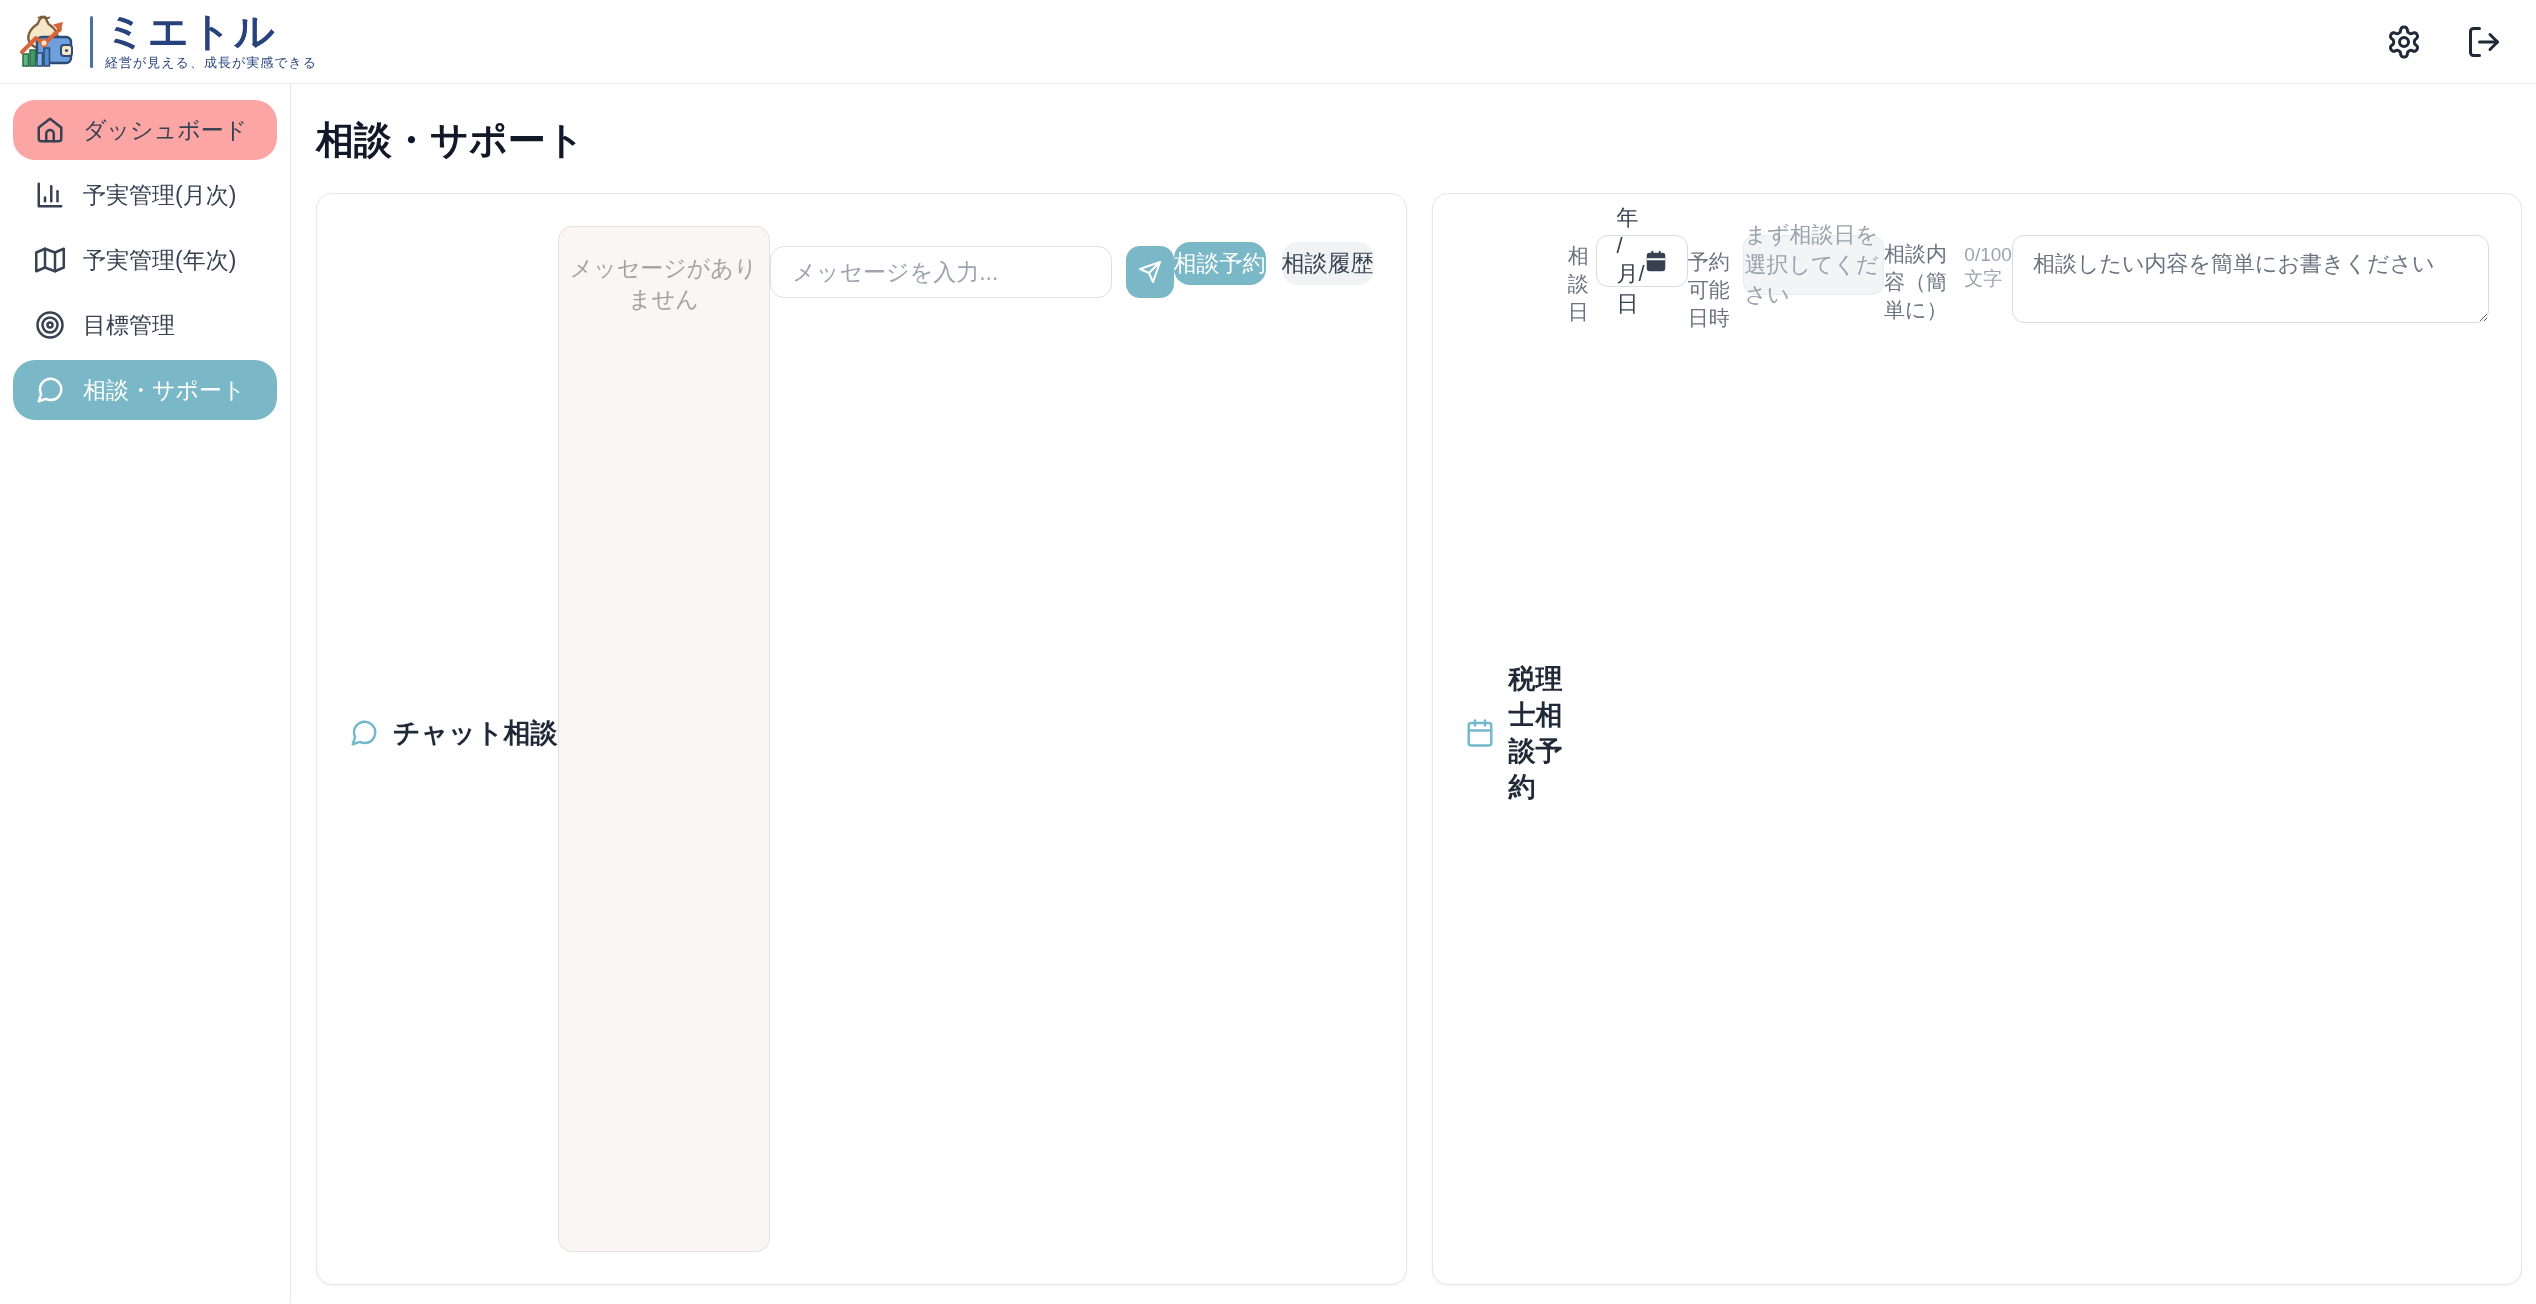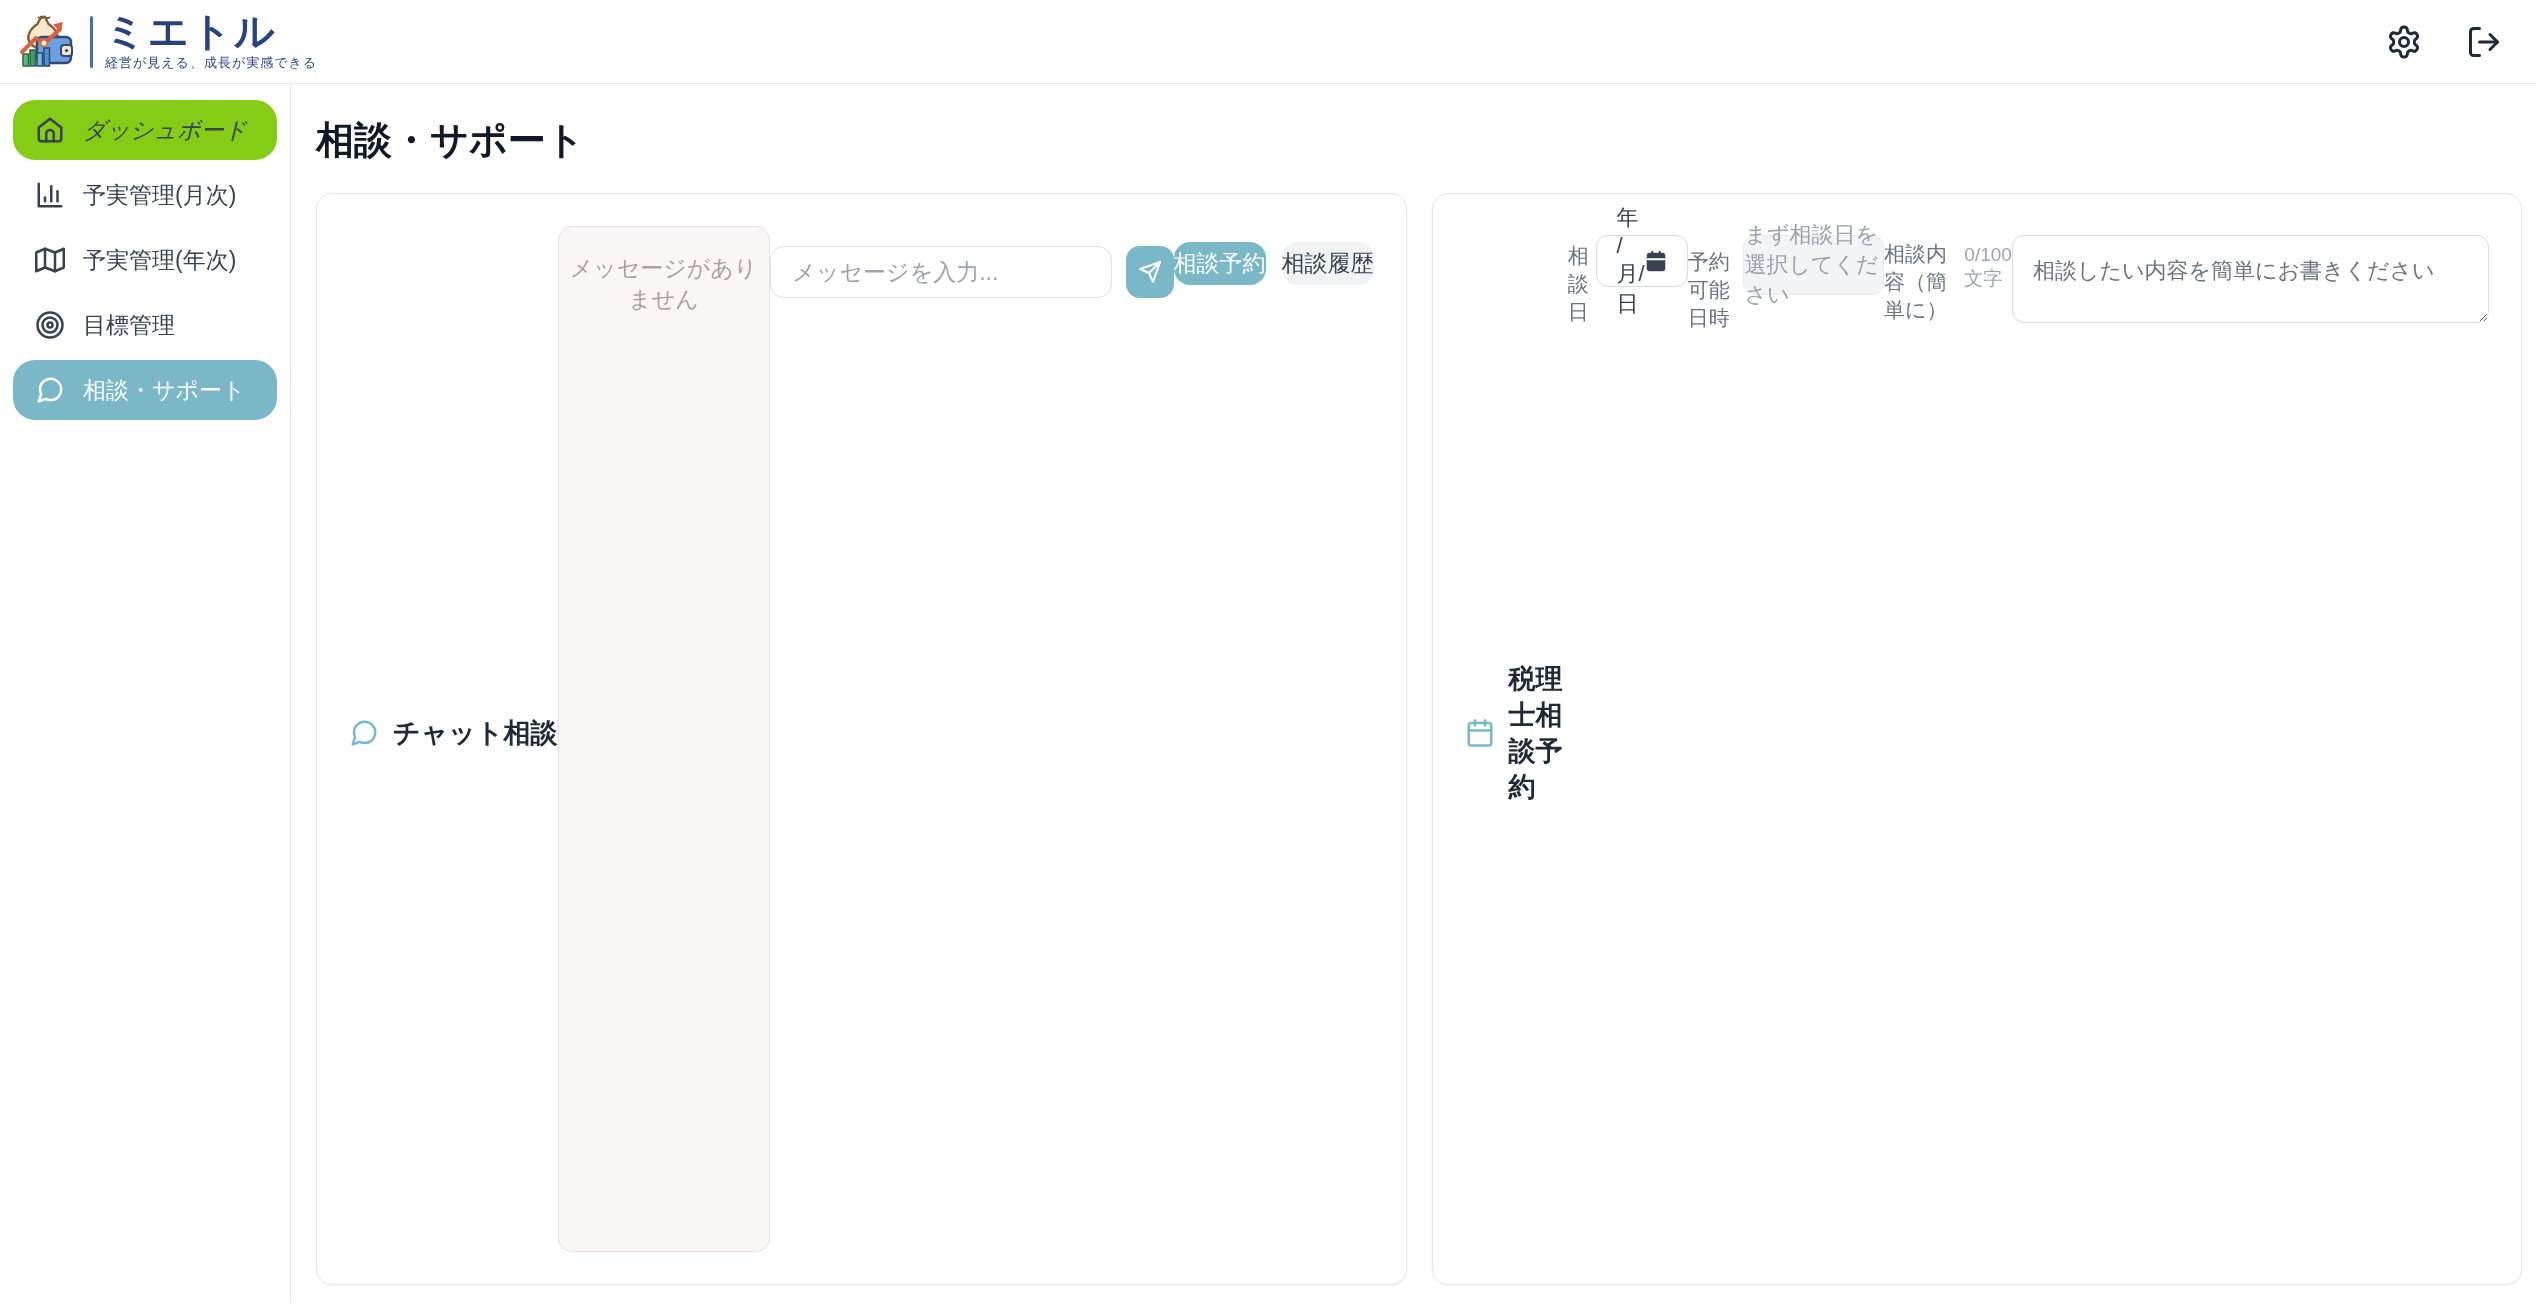--- a/index.html
+++ b/index.html
@@ -30,21 +30,21 @@
     width:291px; flex:0 0 291px; border-right:1px solid #e5e7eb;
     padding:16px 13px; background:#fff;
   }
   .side-item {
     display:flex; align-items:center; gap:18px; height:60px;
     padding:0 22px; border-radius:22px; margin-bottom:5px;
     font-size:23px; color:#374151; cursor:pointer; background:transparent;
     border:none; width:100%; text-align:left;
   }
   .side-item svg { stroke:#374151; }
-  .side-item.rose { background:#84cc16;font-style:italic; }
+  .side-item.rose { background:#fca5a5; }
   .side-item.active { background:#7bb8c7; color:#ffffff; }
   .side-item.active svg { stroke:#ffffff; }
 
   main { flex:1; padding:0 14px 0 25px; }
   .page-title { font-size:38px; font-weight:700; color:#111827; margin:31px 0 27px; }
 
   .grid { display:grid; grid-template-columns:1fr 1fr; gap:25px; }
   .card {
     background:#fff; border:1px solid #e5e7eb; border-radius:16px;
     box-shadow:0 1px 3px rgba(0,0,0,.05);
@@ -86,21 +86,21 @@
   }
   .slot-box {
     margin-top:9px; height:60px; background:#f3f4f6; border:1px solid #e8eaed;
     border-radius:12px; display:flex; align-items:center; justify-content:center;
     font-size:22px; color:#9aa1ab;
   }
   .label-row { display:flex; align-items:baseline; gap:14px; }
   .char-count { font-size:19px; color:#9ca3af; }
   .booking-textarea {
     margin-top:9px; width:100%; height:88px; border:1px solid #d8dbe0; border-radius:12px;
-    padding:20px 20px; font-size:22px; color:#374151; resize:vertical; outline:none;
+    padding:13px 20px; font-size:22px; color:#374151; resize:vertical; outline:none;
     font-family:inherit;
   }
   .booking-textarea::placeholder { color:#6b7280; }
   .submit-btn {
     margin-top:28px; height:47px; border:none; border-radius:12px;
     background:#7bb8c7; color:#fff; font-size:23px; cursor:pointer; font-family:inherit;
   }
 </style>
 </head>
 <body>

